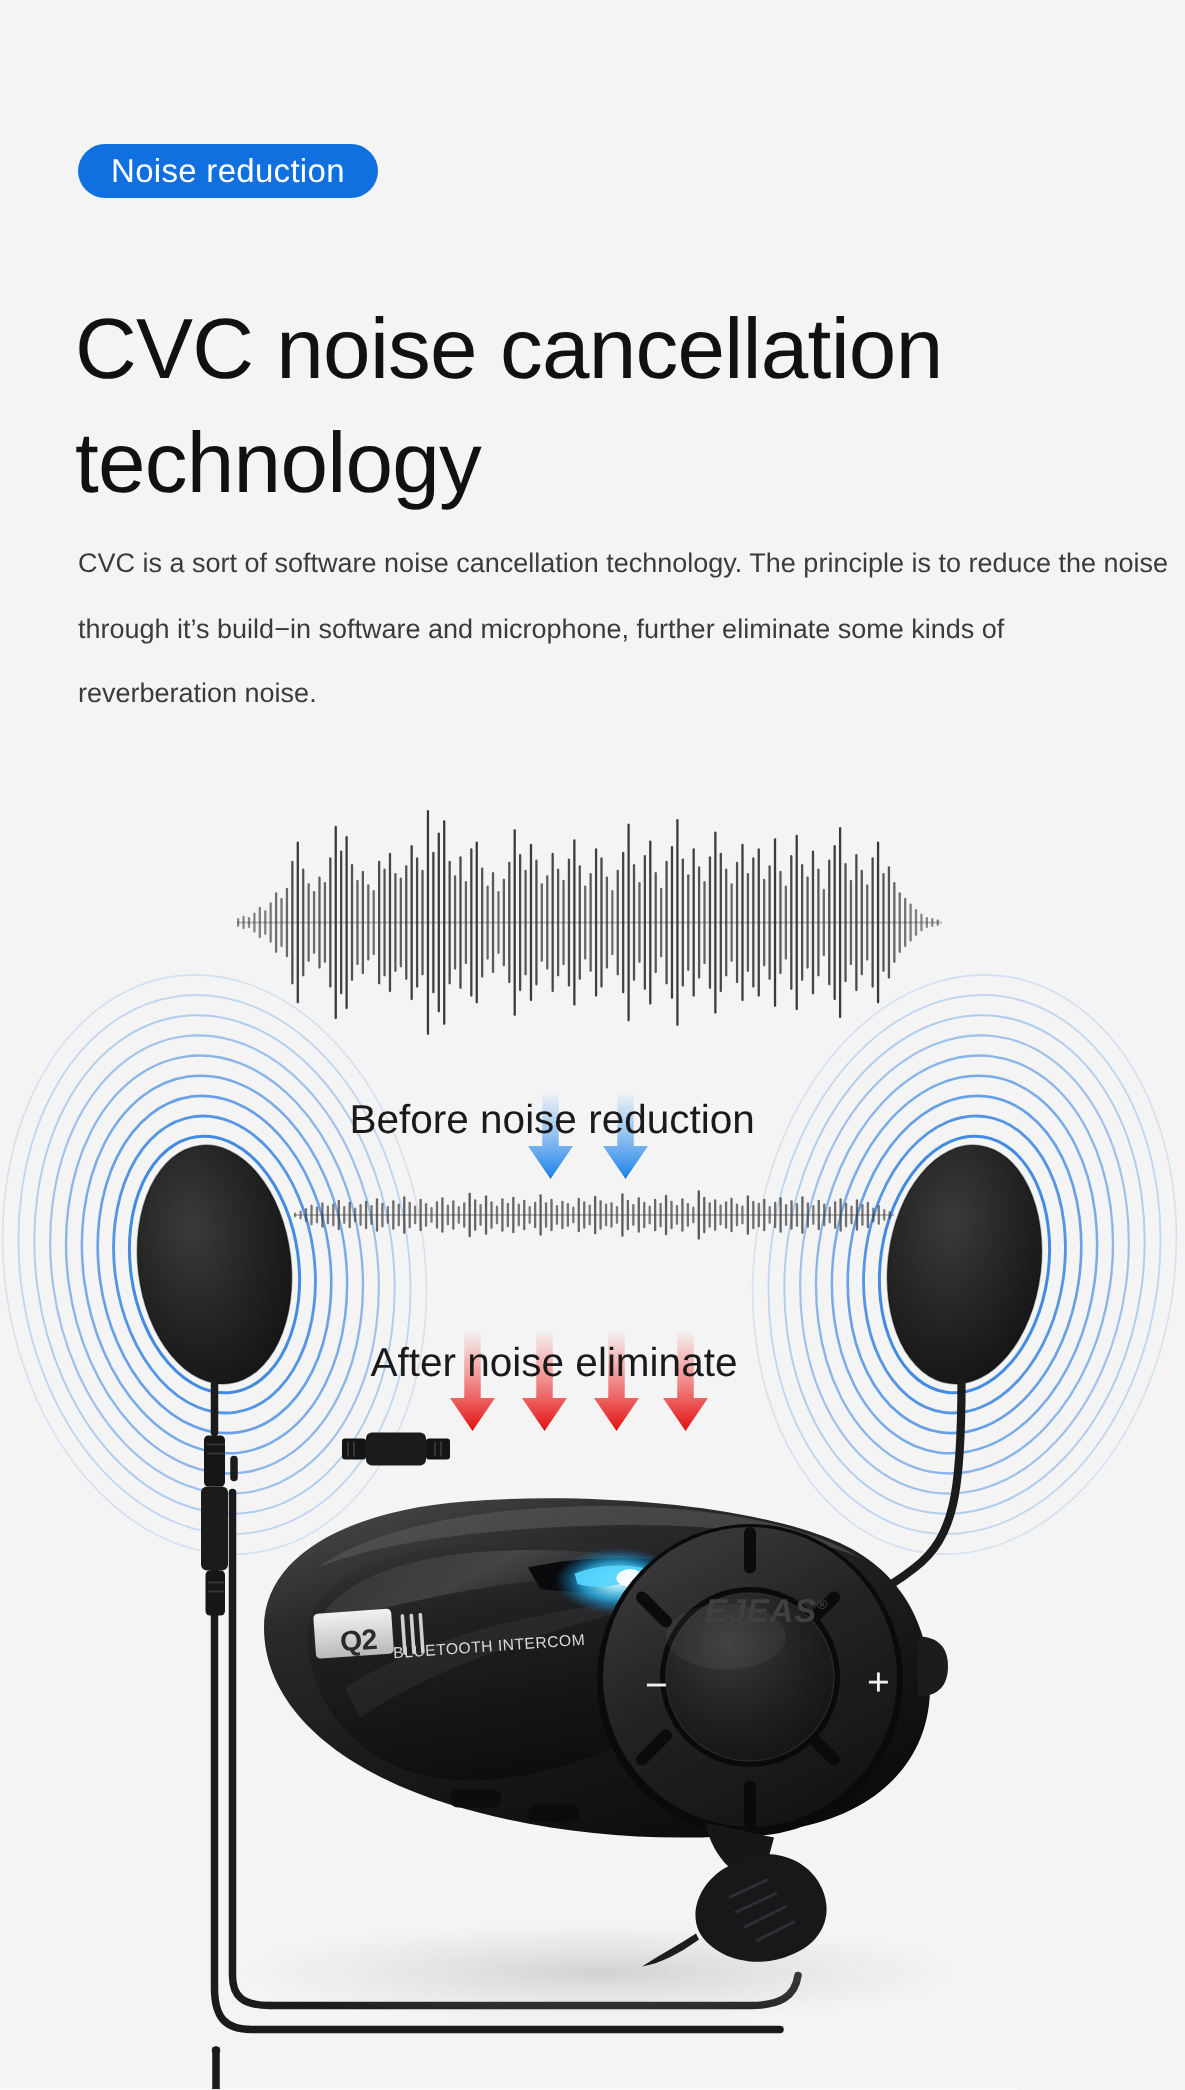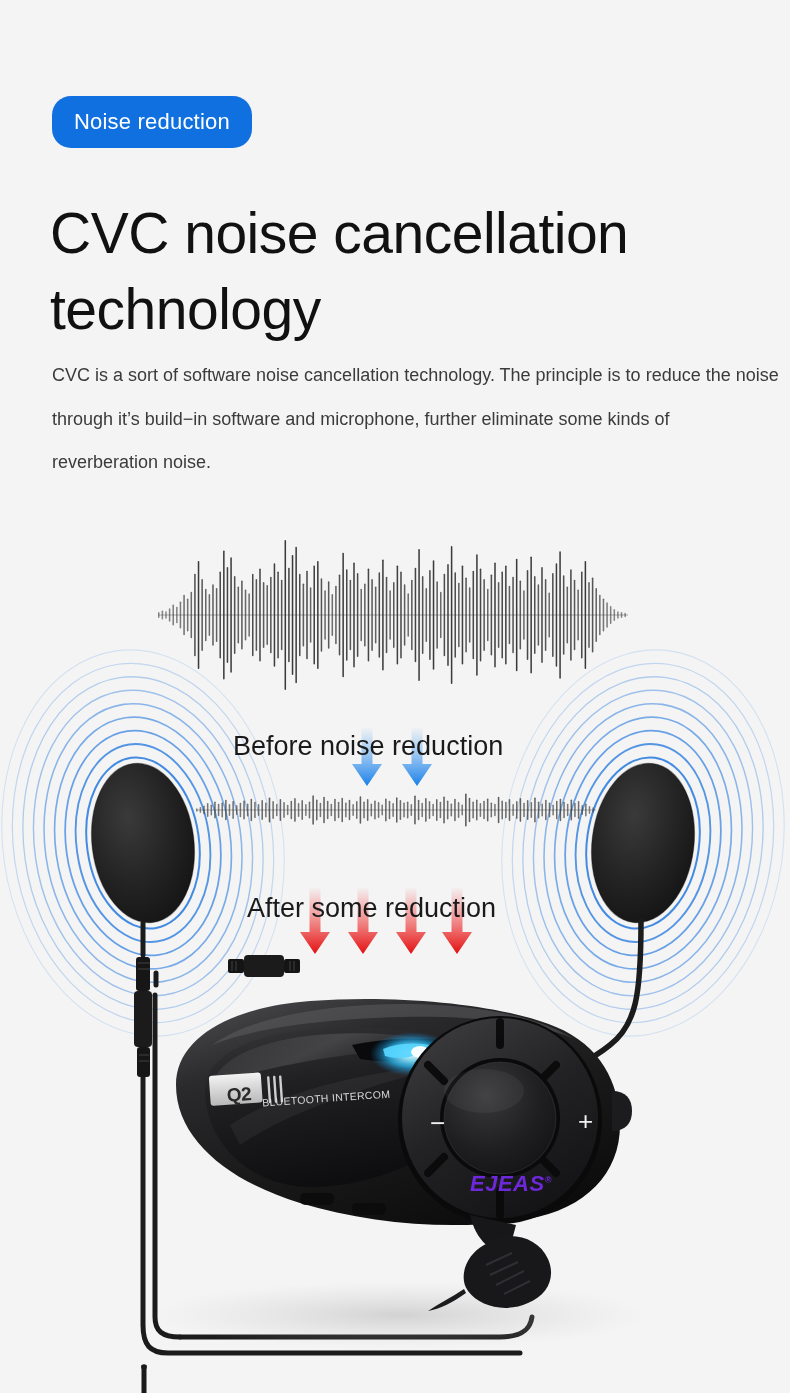--- a/index.html
+++ b/index.html
@@ -19,21 +19,21 @@
     margin: 0 auto;
     background: #f4f4f4;
     overflow: hidden;
   }
 
   
   .badge {
     position: absolute;
     left: 52px;
     top: 96px;
-    height: 52px;
+    height: 36px;
     padding: 0 22px;
     display: flex;
     align-items: center;
     border-radius: 19px;
     background: #1070e0;
     color: #ffffff;
     font-size: 22px;
     letter-spacing: 0.2px;
     white-space: nowrap;
     box-sizing: border-box;
@@ -105,22 +105,22 @@
     color: #d8d8d8;
     font-size: 10.5px;
     letter-spacing: 0.3px;
     white-space: nowrap;
     transform: rotate(-4deg);
     font-weight: 400;
   }
   .dev-brand {
     position: absolute;
     left: 470px;
-    top: 1171px;
-    color: #6d28d9;
+    top: 1061px;
+    color: #404040;
     font-size: 22px;
     font-style: italic;
     font-weight: 700;
     letter-spacing: 0.5px;
     white-space: nowrap;
   }
   .dev-brand sup { font-size: 9px; vertical-align: super; }
   .dev-minus, .dev-plus {
     position: absolute;
     color: #f0f0f0;
@@ -646,21 +646,21 @@
           <path d="M138 438 L150 438"></path>
             <path d="M138 444 L150 444"></path>
           <path d="M139 530 L149 530"></path>
             <path d="M139 536 L149 536"></path>
         </g>
       </g>
     </svg>
   </div>
 
   <div class="wavelabel label-before">Before noise reduction</div>
-  <div class="wavelabel label-after">After some reduction</div>
+  <div class="wavelabel label-after">After noise eliminate</div>
 
   <div class="dev-q2">Q2</div>
   <div class="dev-bt">BLUETOOTH INTERCOM</div>
   <div class="dev-brand"><span>EJEAS</span><sup>®</sup></div>
   <div class="dev-minus">−</div>
   <div class="dev-plus">+</div>
 
 </div>
 
 </body></html>

